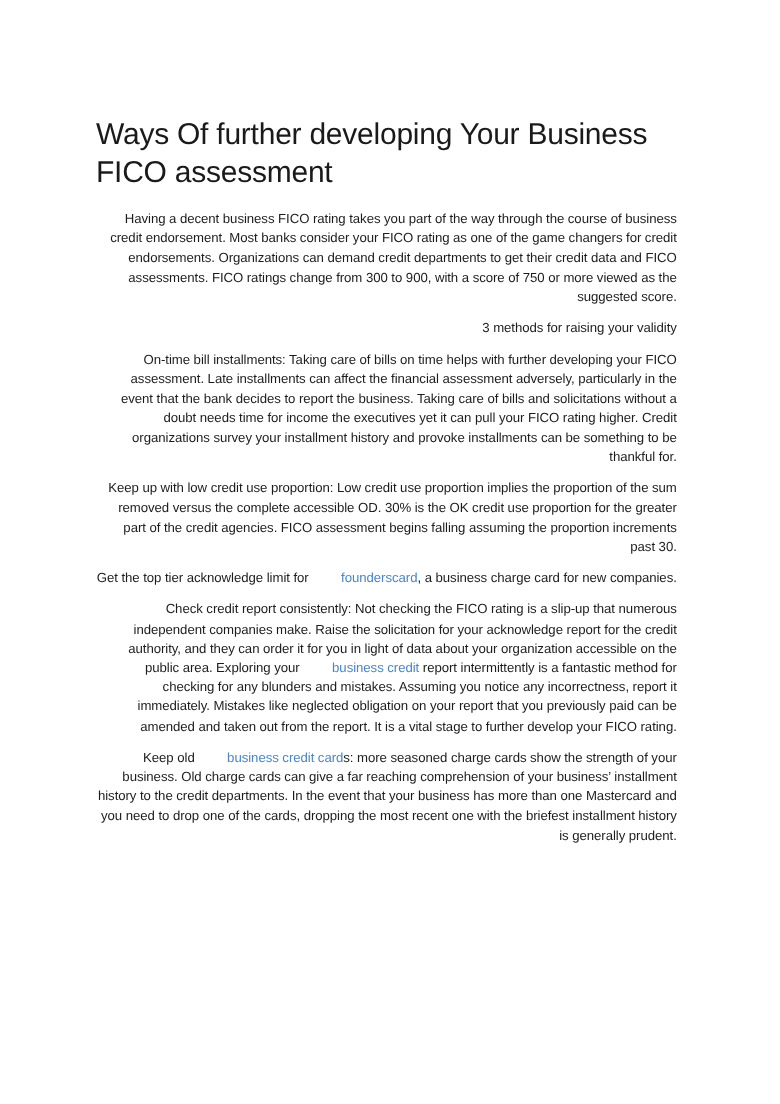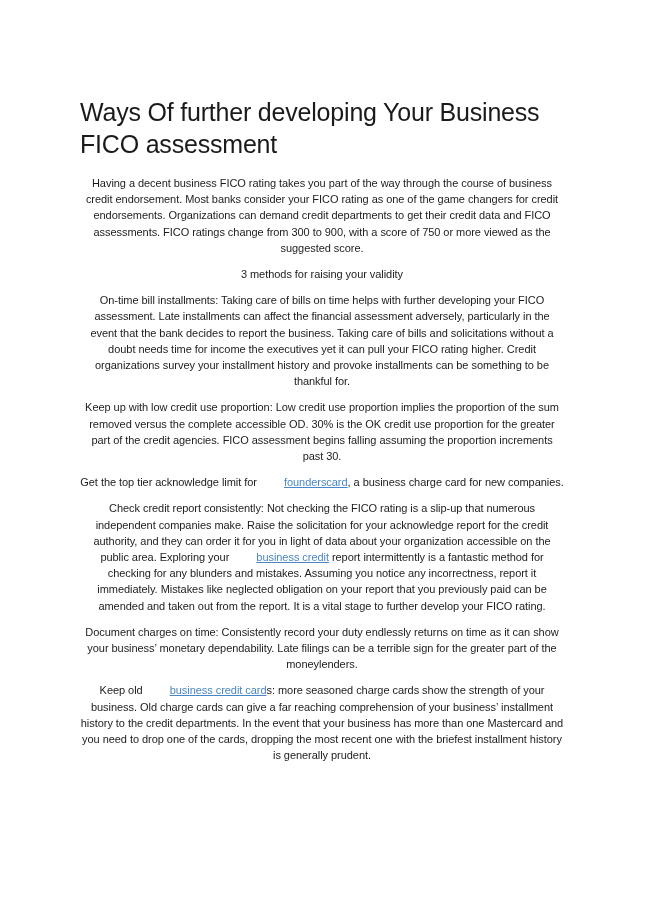--- a/index.html
+++ b/index.html
@@ -31,37 +31,35 @@
   }
   .doc-body {
     max-width: 491px;
   }
   .para {
     font-size: 11px;
     line-height: 16.2px;
     letter-spacing: -0.05px;
     color: #1c1c1c;
     margin: 0 0 10px 0;
-    text-align: center;
+    text-align: right;
   }
   .doc-link {
     color: #4a86c4;
-    text-decoration: underline;
     cursor: pointer;
     padding-left: 24px;
   }
 </style>
 </head>
 <body>
 
 <div class="page">
   <h1 class="doc-title">Ways Of further developing Your Business FICO assessment</h1>
   <div class="doc-body">
       <p class="para">Having a decent business FICO rating takes you part of the way through the course of business credit endorsement. Most banks consider your FICO rating as one of the game changers for credit endorsements. Organizations can demand credit departments to get their credit data and FICO assessments. FICO ratings change from 300 to 900, with a score of 750 or more viewed as the suggested score.</p>
       <p class="para">3 methods for raising your validity</p>
       <p class="para">On-time bill installments: Taking care of bills on time helps with further developing your FICO assessment. Late installments can affect the financial assessment adversely, particularly in the event that the bank decides to report the business. Taking care of bills and solicitations without a doubt needs time for income the executives yet it can pull your FICO rating higher. Credit organizations survey your installment history and provoke installments can be something to be thankful for.</p>
       <p class="para">Keep up with low credit use proportion: Low credit use proportion implies the proportion of the sum removed versus the complete accessible OD. 30% is the OK credit use proportion for the greater part of the credit agencies. FICO assessment begins falling assuming the proportion increments past 30.</p>
       <p class="para">Get the top tier acknowledge limit for <a class="doc-link">founderscard</a>, a business charge card for new companies.</p>
       <p class="para">Check credit report consistently: Not checking the FICO rating is a slip-up that numerous independent companies make. Raise the solicitation for your acknowledge report for the credit authority, and they can order it for you in light of data about your organization accessible on the public area. Exploring your <a class="doc-link">business credit</a> report intermittently is a fantastic method for checking for any blunders and mistakes. Assuming you notice any incorrectness, report it immediately. Mistakes like neglected obligation on your report that you previously paid can be amended and taken out from the report. It is a vital stage to further develop your FICO rating.</p>
-      <p class="para">Document charges on time: Consistently record your duty endlessly returns on time as it can show your business’ monetary dependability. Late filings can be a terrible sign for the greater part of the moneylenders.</p>
       <p class="para">Keep old <a class="doc-link">business credit card</a>s: more seasoned charge cards show the strength of your business. Old charge cards can give a far reaching comprehension of your business’ installment history to the credit departments. In the event that your business has more than one Mastercard and you need to drop one of the cards, dropping the most recent one with the briefest installment history is generally prudent.</p>
     </div>
 </div>
 
 </body></html>

